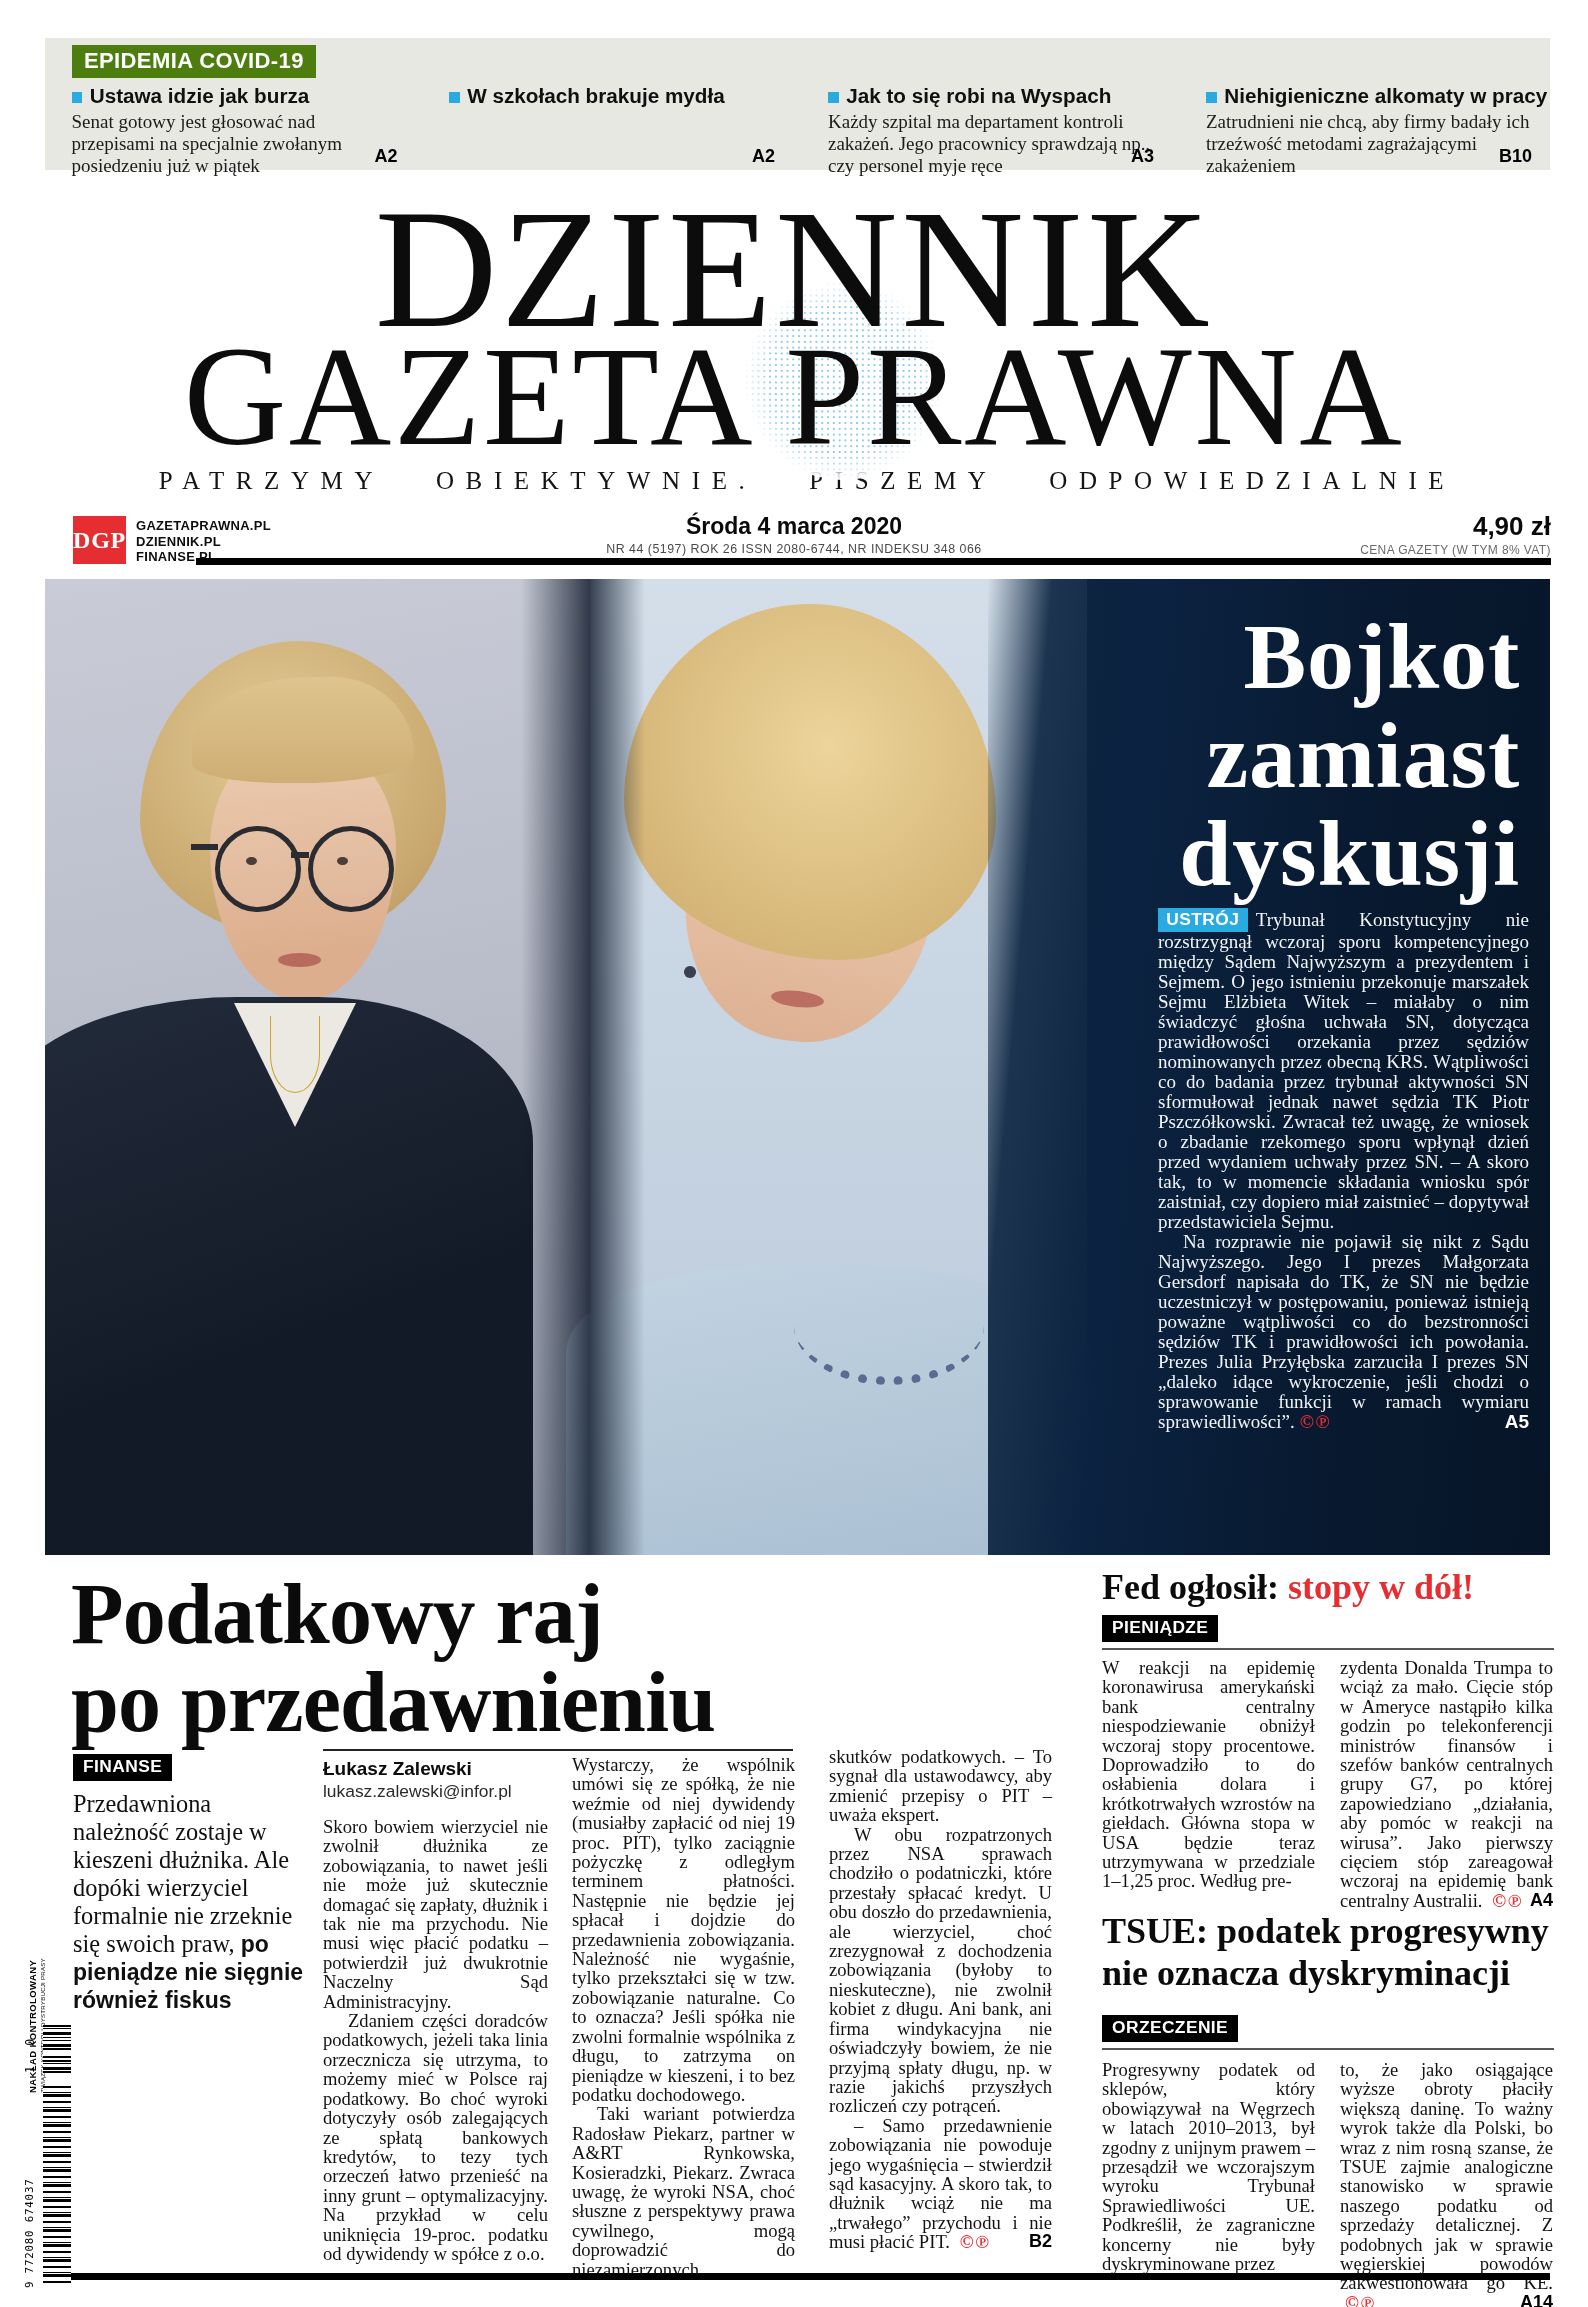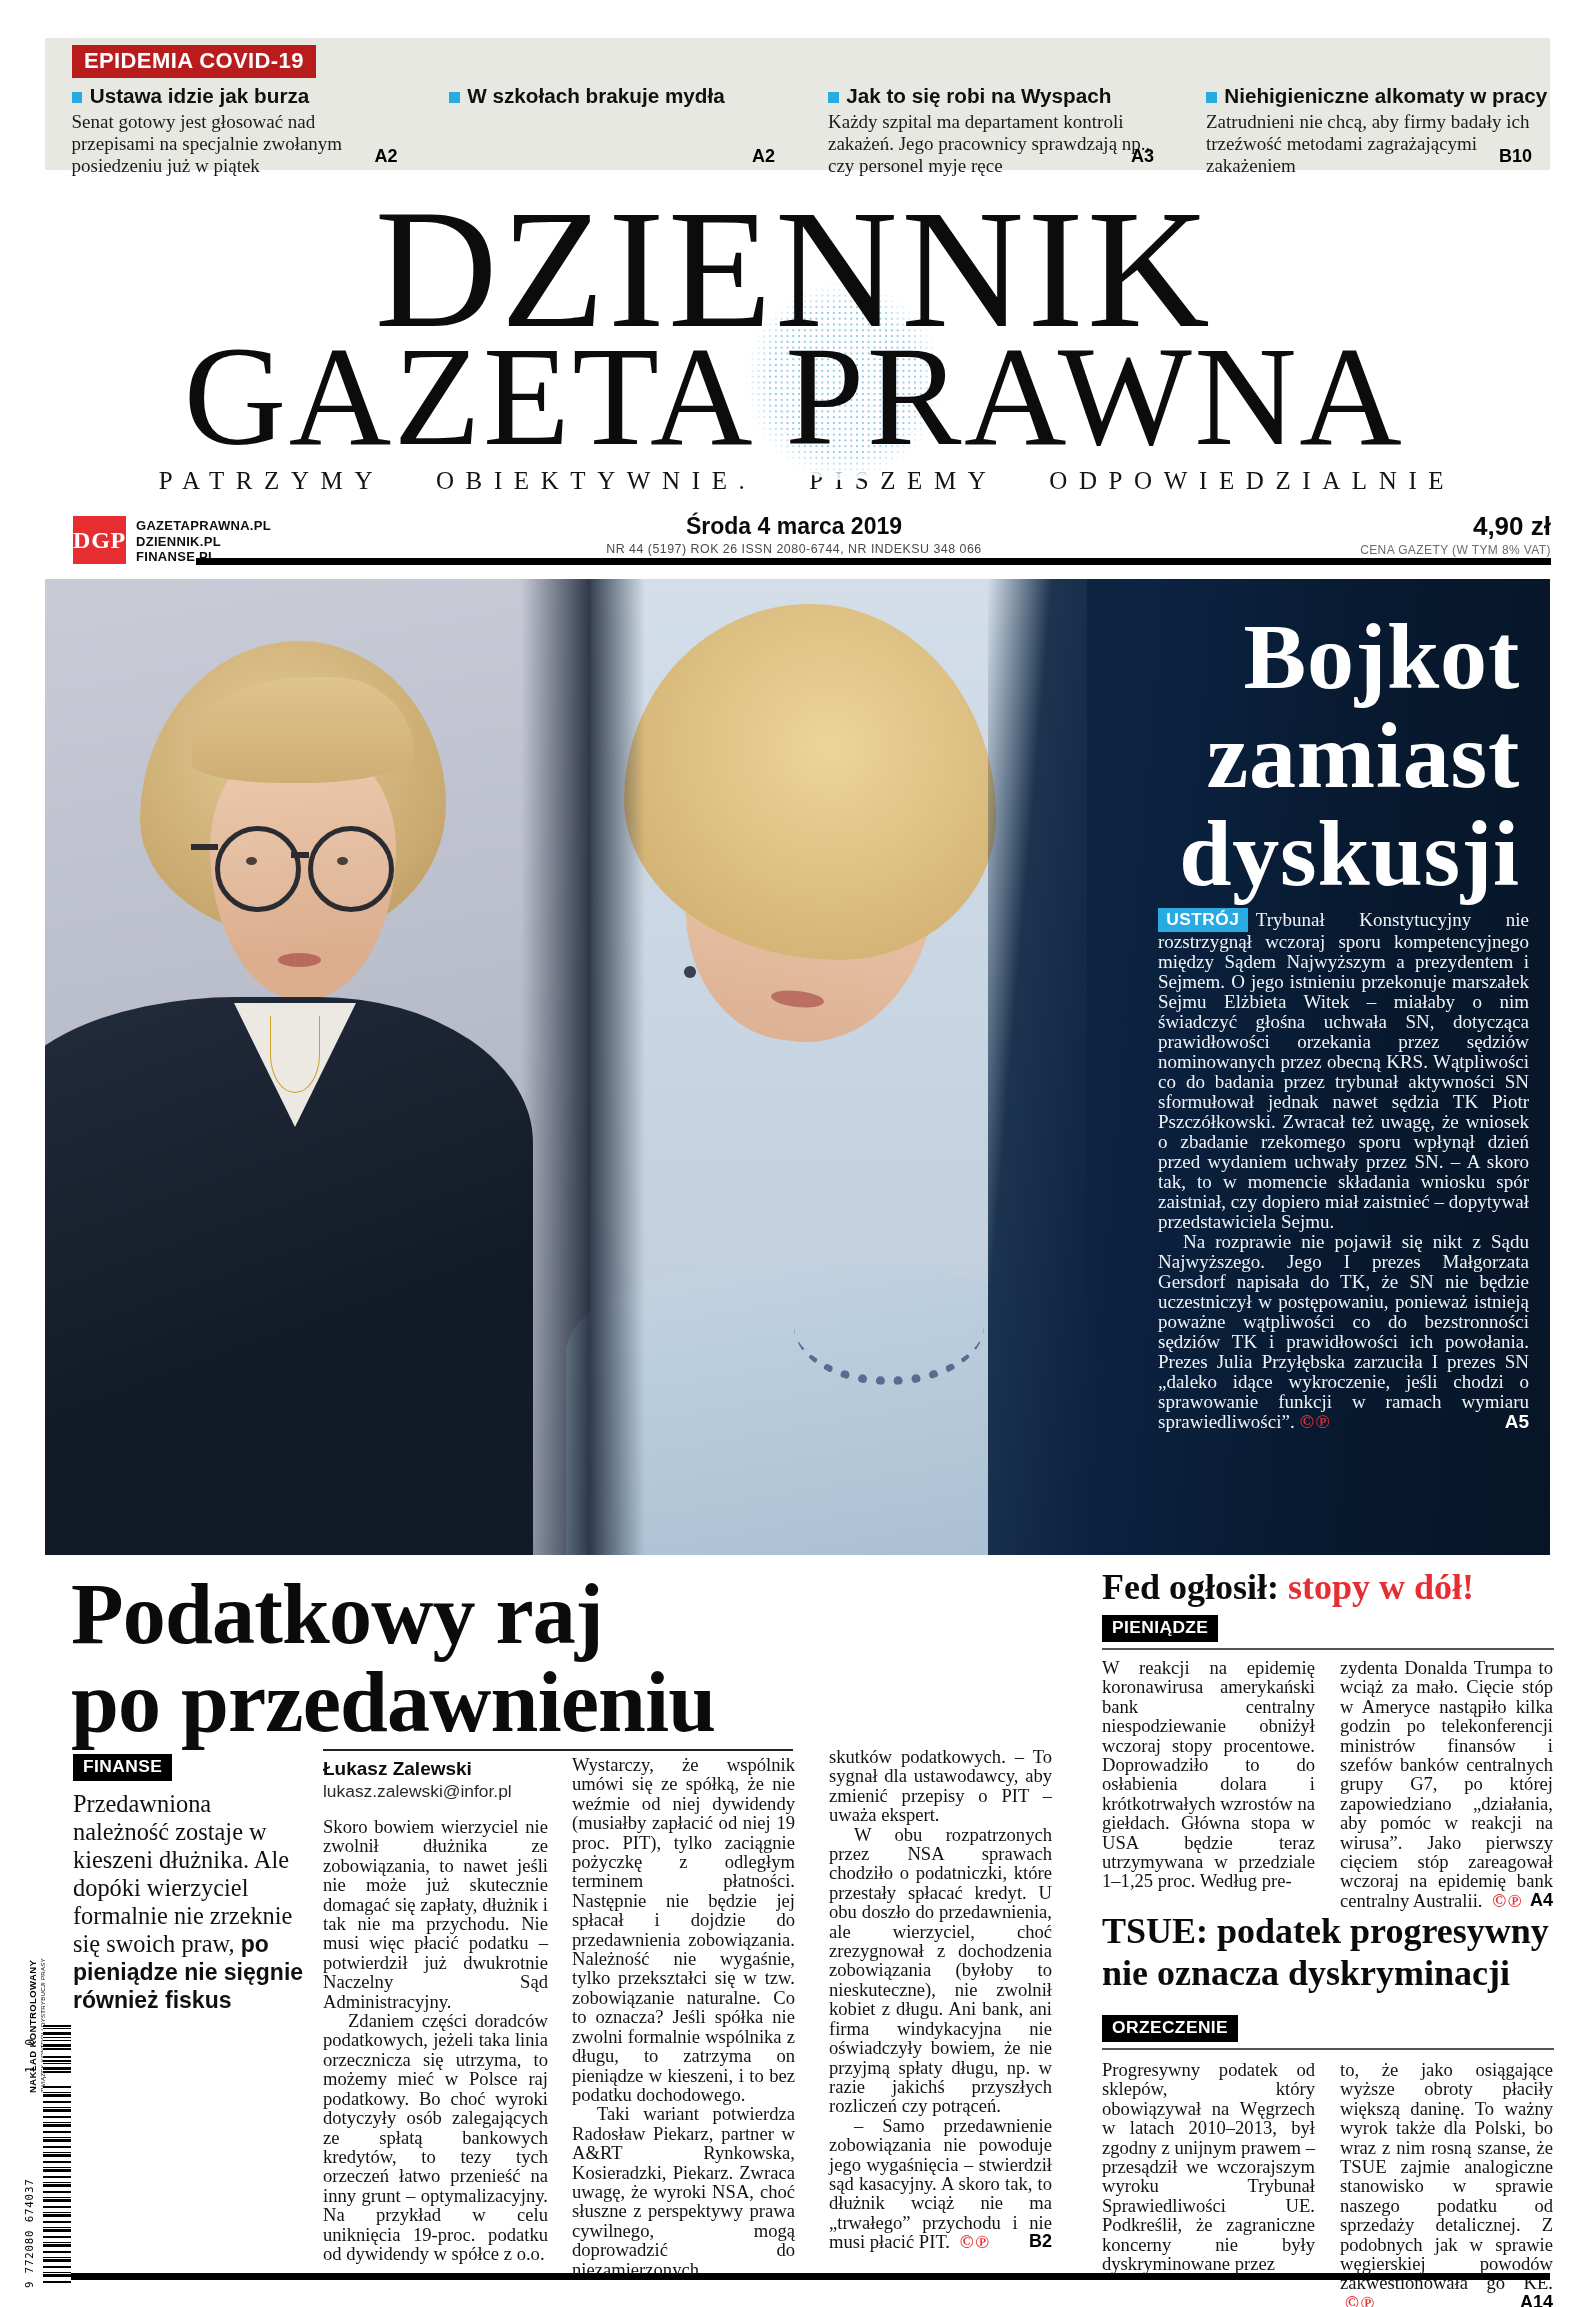--- a/index.html
+++ b/index.html
@@ -2,21 +2,21 @@
 <html lang="pl" style="font-size:13.2px"><head>
 <meta charset="utf-8">
 <style>
   html,body{margin:0;padding:0;background:#fff;}
   #page{position:relative;width:1588px;height:2307px;background:#fff;overflow:hidden;
         font-family:"Liberation Serif",serif;color:#111;}
   .abs{position:absolute;}
 
   
   .top-strip{left:45px;top:38px;width:1505px;height:132px;background:#e8e8e3;}
-  .strip-tag{position:absolute;left:26.5px;top:6.6px;background:#b91c1c;color:#fff;
+  .strip-tag{position:absolute;left:26.5px;top:6.6px;background:#4d7c0f;color:#fff;
              font:700 22px/1 "Liberation Sans",sans-serif;padding:5px 12.4px 6.6px;letter-spacing:0.4px;}
   .strip-item{position:absolute;top:45px;width:356px;height:84px;}
   .strip-h{font:700 20.7px/25px "Liberation Sans",sans-serif;color:#101010;}
   .sq{display:inline-block;width:10.8px;height:10.8px;background:#29abe2;margin-right:7.4px;}
   .strip-b{width:329px;font:400 19px/22px "Liberation Serif",serif;color:#1b1b1b;margin-top:2.5px;}
   .strip-ref{position:absolute;right:30px;bottom:1.7px;font:700 18px/1 "Liberation Sans",sans-serif;color:#000;}
 
   
   .m-line1{left:0;top:189px;width:1588px;text-align:center;
            font:400 170px/0.95 "Liberation Serif",serif;letter-spacing:3.3px;color:#0c0c0c;z-index:2;}
@@ -173,21 +173,21 @@
   <div class="abs m-line1">DZIENNIK</div>
   <div class="abs m-line2">GAZETA PRAWNA</div>
   <div class="abs tagline">PATRZYMY OBIEKTYWNIE. PISZEMY ODPOWIEDZIALNIE</div>
 
   <div class="abs dgp-logo">DGP</div>
   <div class="abs sites">
     <div>GAZETAPRAWNA.PL</div>
     <div>DZIENNIK.PL</div>
     <div>FINANSE.PL</div>
   </div>
-  <div class="abs ib-date">Środa 4 marca 2019</div>
+  <div class="abs ib-date">Środa 4 marca 2020</div>
   <div class="abs ib-issue">NR 44 (5197) ROK 26 ISSN 2080-6744, NR INDEKSU 348 066</div>
   <div class="abs ib-price">4,90 zł</div>
   <div class="abs ib-pricenote">CENA GAZETY (W TYM 8% VAT)</div>
   <div class="abs ib-rule"></div>
 
   <div class="abs feature">
     <div class="ph-left"></div>
     <div class="ph-right"></div>
 
     <div class="w1-hair"></div>

